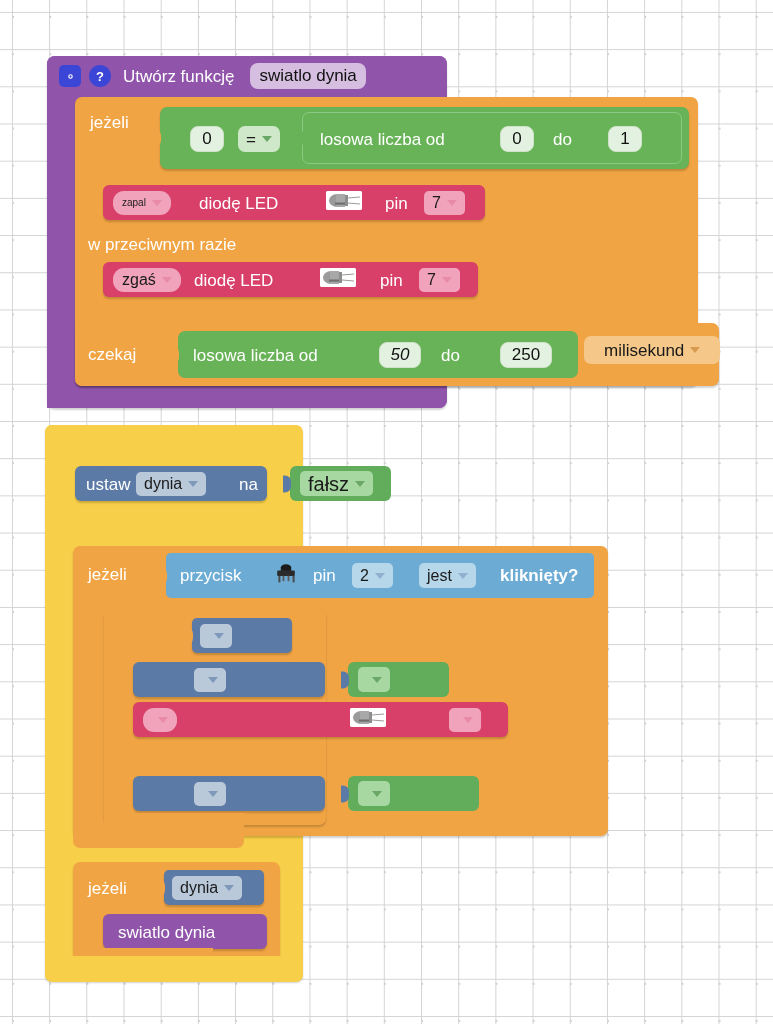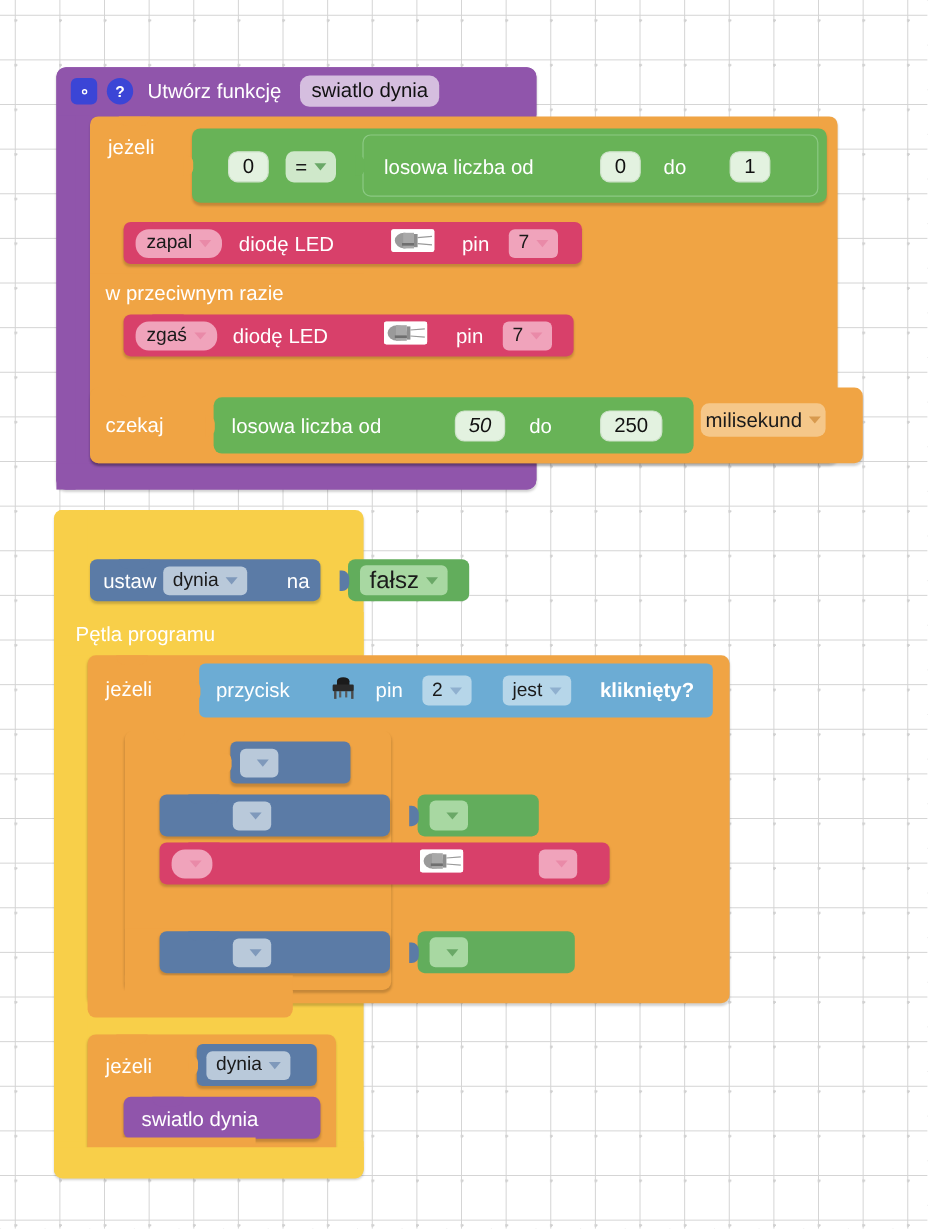--- a/index.html
+++ b/index.html
@@ -118,21 +118,21 @@
     <div class="plug" style="background:#68b357;"></div>
   </div>
   <span class="lbl blk" style="left:320px;top:131px;">losowa liczba od</span>
   <span class="field fld-white blk" style="left:500px;top:126px;width:34px;height:26px;">0</span>
   <span class="lbl blk" style="left:553px;top:131px;">do</span>
   <span class="field fld-white blk" style="left:608px;top:126px;width:34px;height:26px;">1</span>
 
   <div class="blk shadow" style="left:103px;top:185px;width:382px;height:35px;background:#d8406a;border-radius:6px;"></div>
   <div class="blk" style="left:127px;top:185px;width:26px;height:8px;background:#d8406a;border-radius:0 0 7px 7px;"></div>
   <div class="blk" style="left:113px;top:191px;height:24px;background:#f0a3bb;border-radius:11px;display:flex;align-items:center;padding:0 9px;">
-    <span class="lbl-dark" style="font-size:16px;text-align:right;">zapal</span>
+    <span class="lbl-dark" style="font-size:10px;text-align:right;">zapal</span>
     <i class="caret caret-pink"></i>
   </div>
   <span class="lbl blk" style="left:199px;top:195px;">diodę LED</span>
   <div class="blk" style="left:326px;top:191px;">
     <svg class="led-ico" viewBox="0 0 36 19">
       <rect x="0" y="0" width="36" height="19" fill="#ffffff"></rect>
       <ellipse cx="11" cy="9.5" rx="8" ry="6.5" fill="#9a9a9a"></ellipse>
       <rect x="10" y="3" width="9" height="13" fill="#a8a8a8"></rect>
       <rect x="9" y="11.5" width="11" height="2.2" fill="#6f6f6f"></rect>
       <rect x="19" y="4" width="3" height="11" fill="#8d8d8d"></rect>
@@ -177,21 +177,21 @@
   <div class="blk" style="left:99px;top:323px;width:26px;height:8px;background:#f0a444;border-radius:0 0 7px 7px;"></div>
   <span class="lbl blk" style="left:88px;top:346px;">czekaj</span>
 
   <div class="blk" style="left:178px;top:331px;width:400px;height:47px;background:#68b357;border-radius:7px;">
     <div class="plug" style="background:#f0a444;"></div>
   </div>
   <span class="lbl blk" style="left:193px;top:347px;">losowa liczba od</span>
   <span class="field fld-white blk" style="left:379px;top:342px;width:42px;height:26px;font-style:italic;">50</span>
   <span class="lbl blk" style="left:441px;top:347px;">do</span>
   <span class="field fld-white blk" style="left:500px;top:342px;width:52px;height:26px;text-align:center;">250</span>
-  <div class="blk" style="left:584px;top:336px;height:28px;background:#f5c789;border-radius:7px;display:flex;align-items:center;padding:0 4px;">
+  <div class="blk" style="left:584px;top:336px;height:28px;background:#f5c789;border-radius:7px;display:flex;align-items:center;padding:0 20px;">
     <span class="lbl-dark" style="font-size:17px;">milisekund</span>
     <i class="caret" style="border-top-color:#d89a4e;"></i>
   </div>
 
   <div class="blk shadow" style="left:45px;top:425px;width:258px;height:556px;background:#f8cf49;border-radius:7px;"></div>
   <div class="blk" style="left:45px;top:425px;width:28px;height:556px;background:#f8cf49;border-radius:7px 0 0 7px;"></div>
   <div class="blk" style="left:45px;top:951px;width:258px;height:30px;background:#f8cf49;border-radius:0 0 7px 7px;"></div>
 
 
   <div class="blk shadow" style="left:75px;top:466px;width:192px;height:35px;background:#5b7ba6;border-radius:6px;"></div>
@@ -203,23 +203,20 @@
   </div>
   <span class="lbl blk" style="left:239px;top:476px;">na</span>
   <div class="blk" style="left:290px;top:466px;width:101px;height:35px;background:#62ad5c;border-radius:6px;">
     <div class="plug" style="background:#5b7ba6;"></div>
   </div>
   <div class="blk" style="left:300px;top:471px;height:25px;background:#a8d8a2;border-radius:5px;display:flex;align-items:center;padding:0 8px;">
     <span class="lbl-dark" style="font-size:20px;">fałsz</span>
     <i class="caret caret-grn"></i>
   </div>
 
-  <div class="blk" style="left:45px;top:510px;width:258px;height:36px;background:#f8cf49;display:flex;align-items:center;padding-left:18px;">
-    <span class="lbl">Pętla programu</span>
-  </div>
 
   <div class="blk shadow" style="left:73px;top:546px;width:535px;height:290px;background:#f0a444;border-radius:7px;"></div>
   <div class="blk" style="left:97px;top:546px;width:26px;height:8px;background:#f0a444;border-radius:0 0 7px 7px;"></div>
   <span class="lbl blk" style="left:88px;top:566px;">jeżeli</span>
 
   <div class="blk" style="left:166px;top:553px;width:428px;height:45px;background:#6cacd4;border-radius:5px;">
     <div class="plug" style="background:#f0a444;"></div>
   </div>
   <span class="lbl blk" style="left:180px;top:567px;">przycisk</span>
   <div class="blk" style="left:273px;top:563px;">

